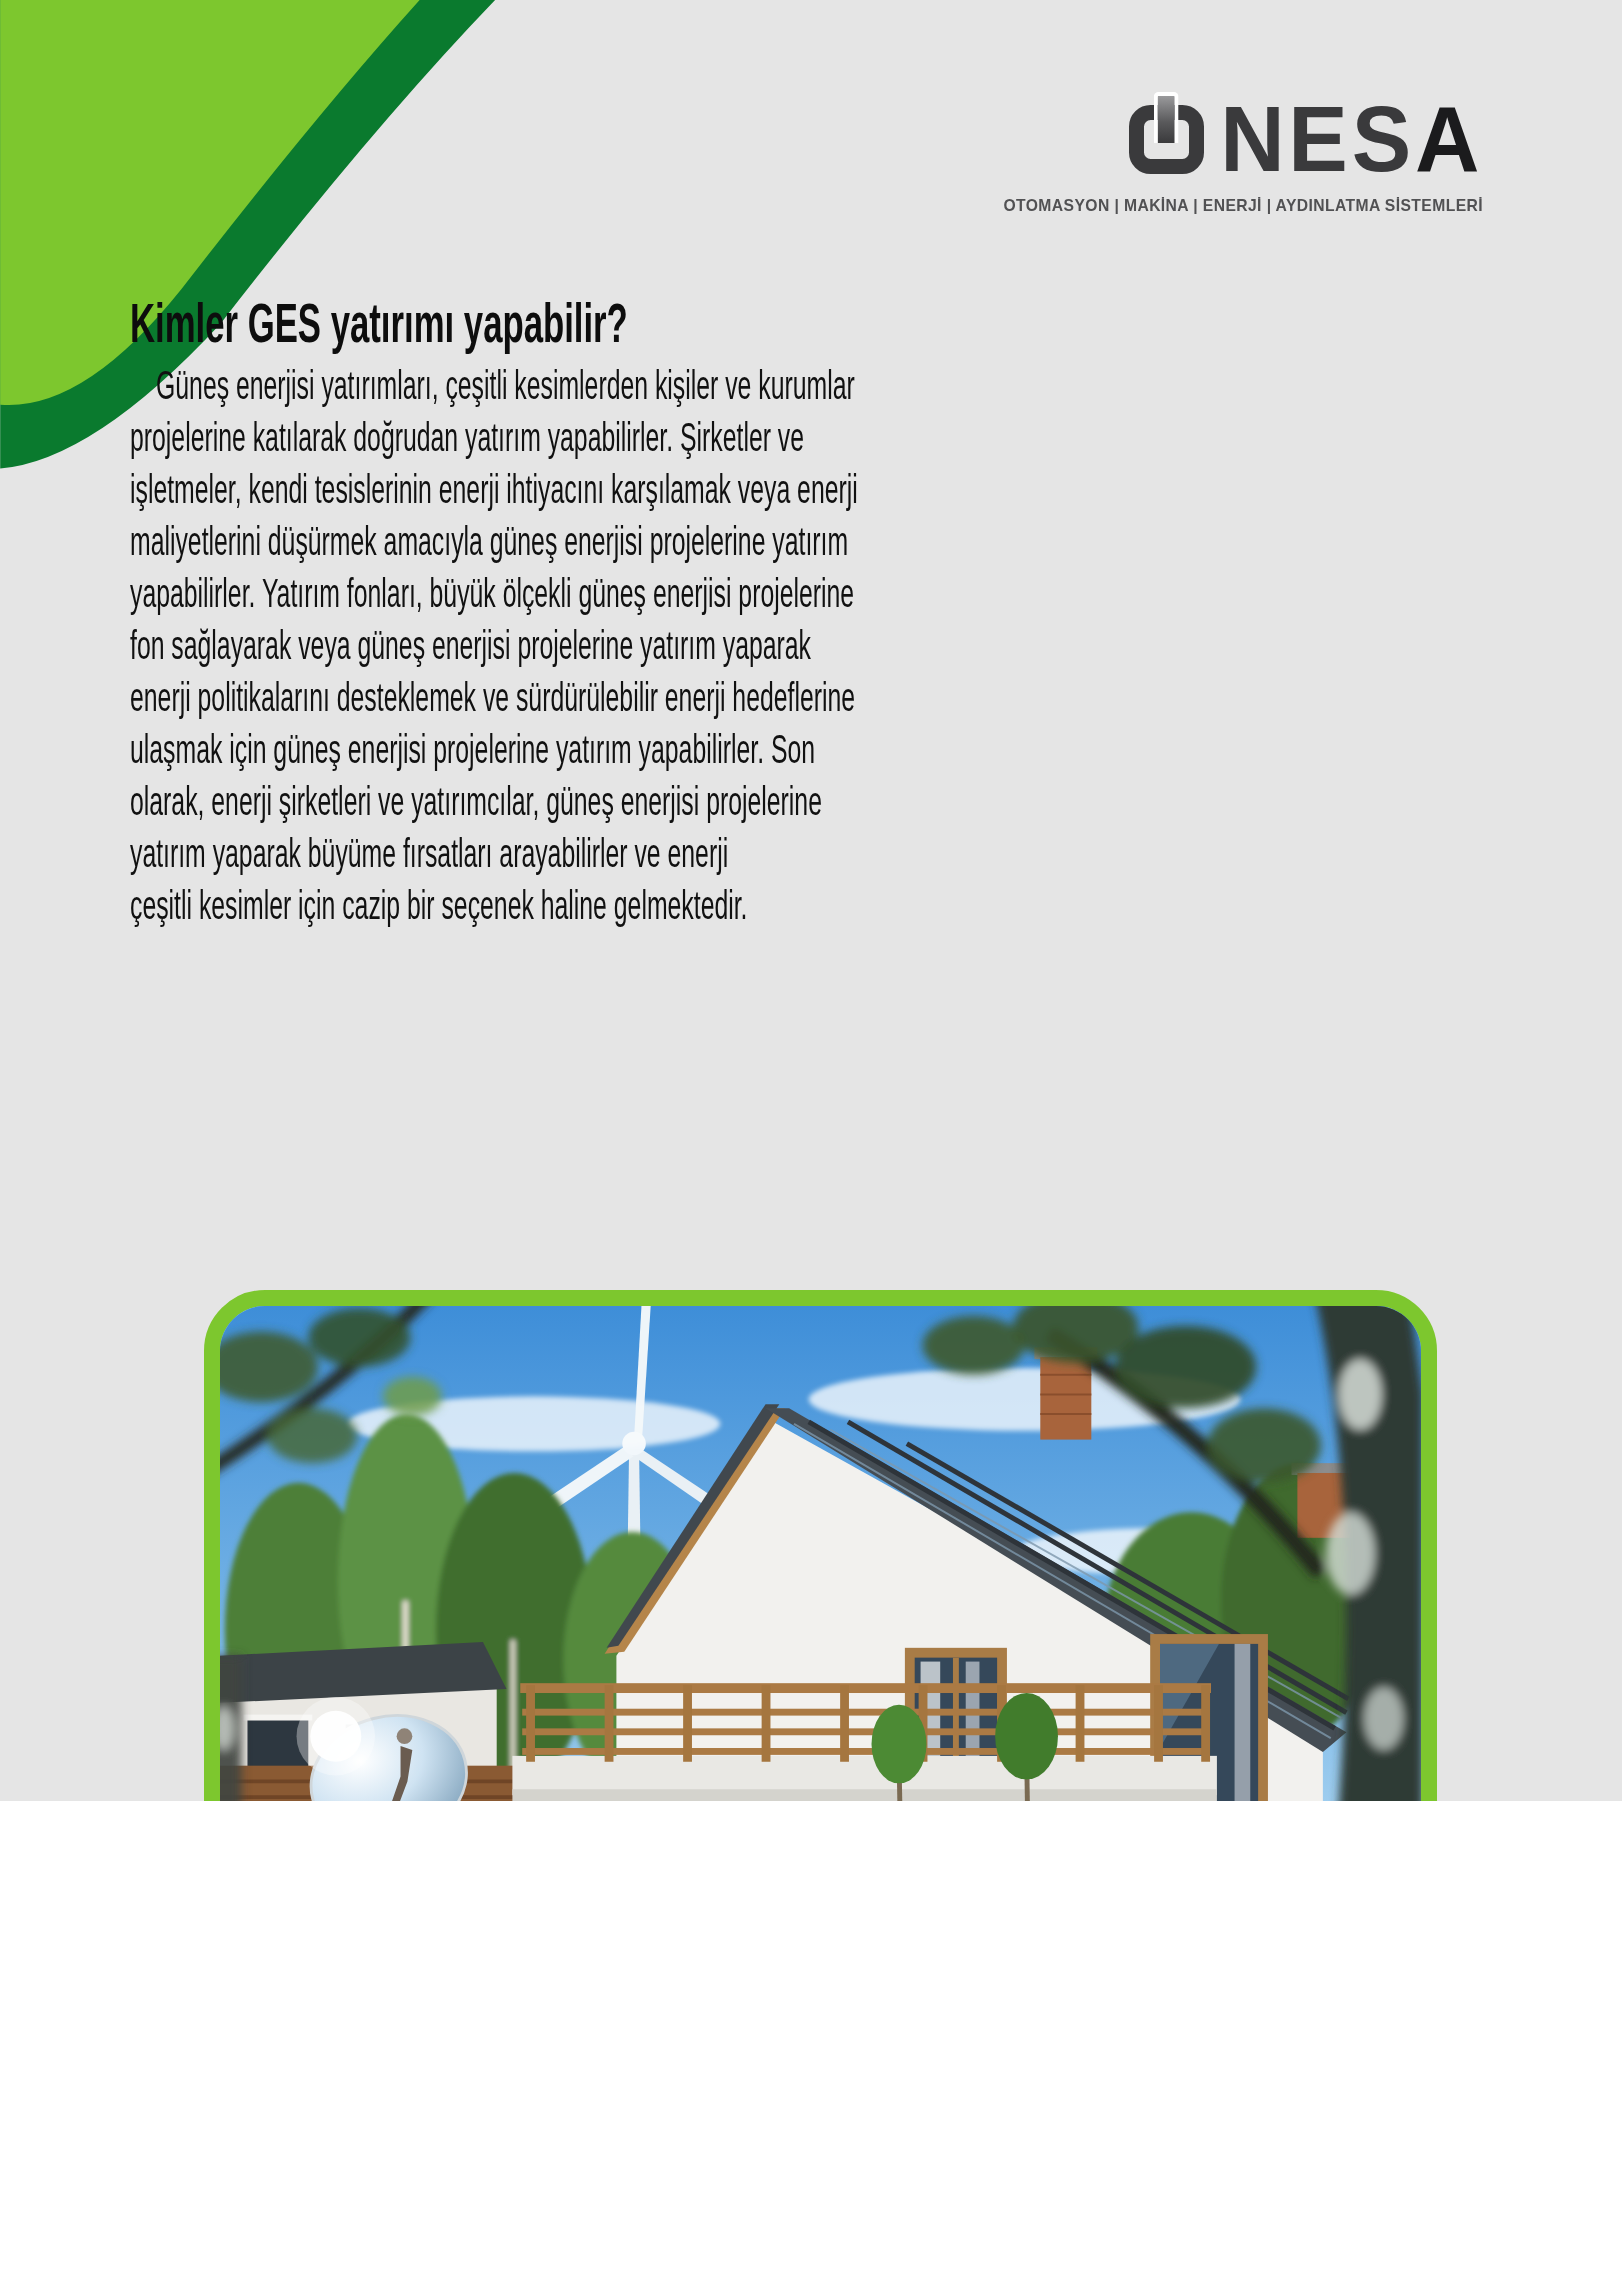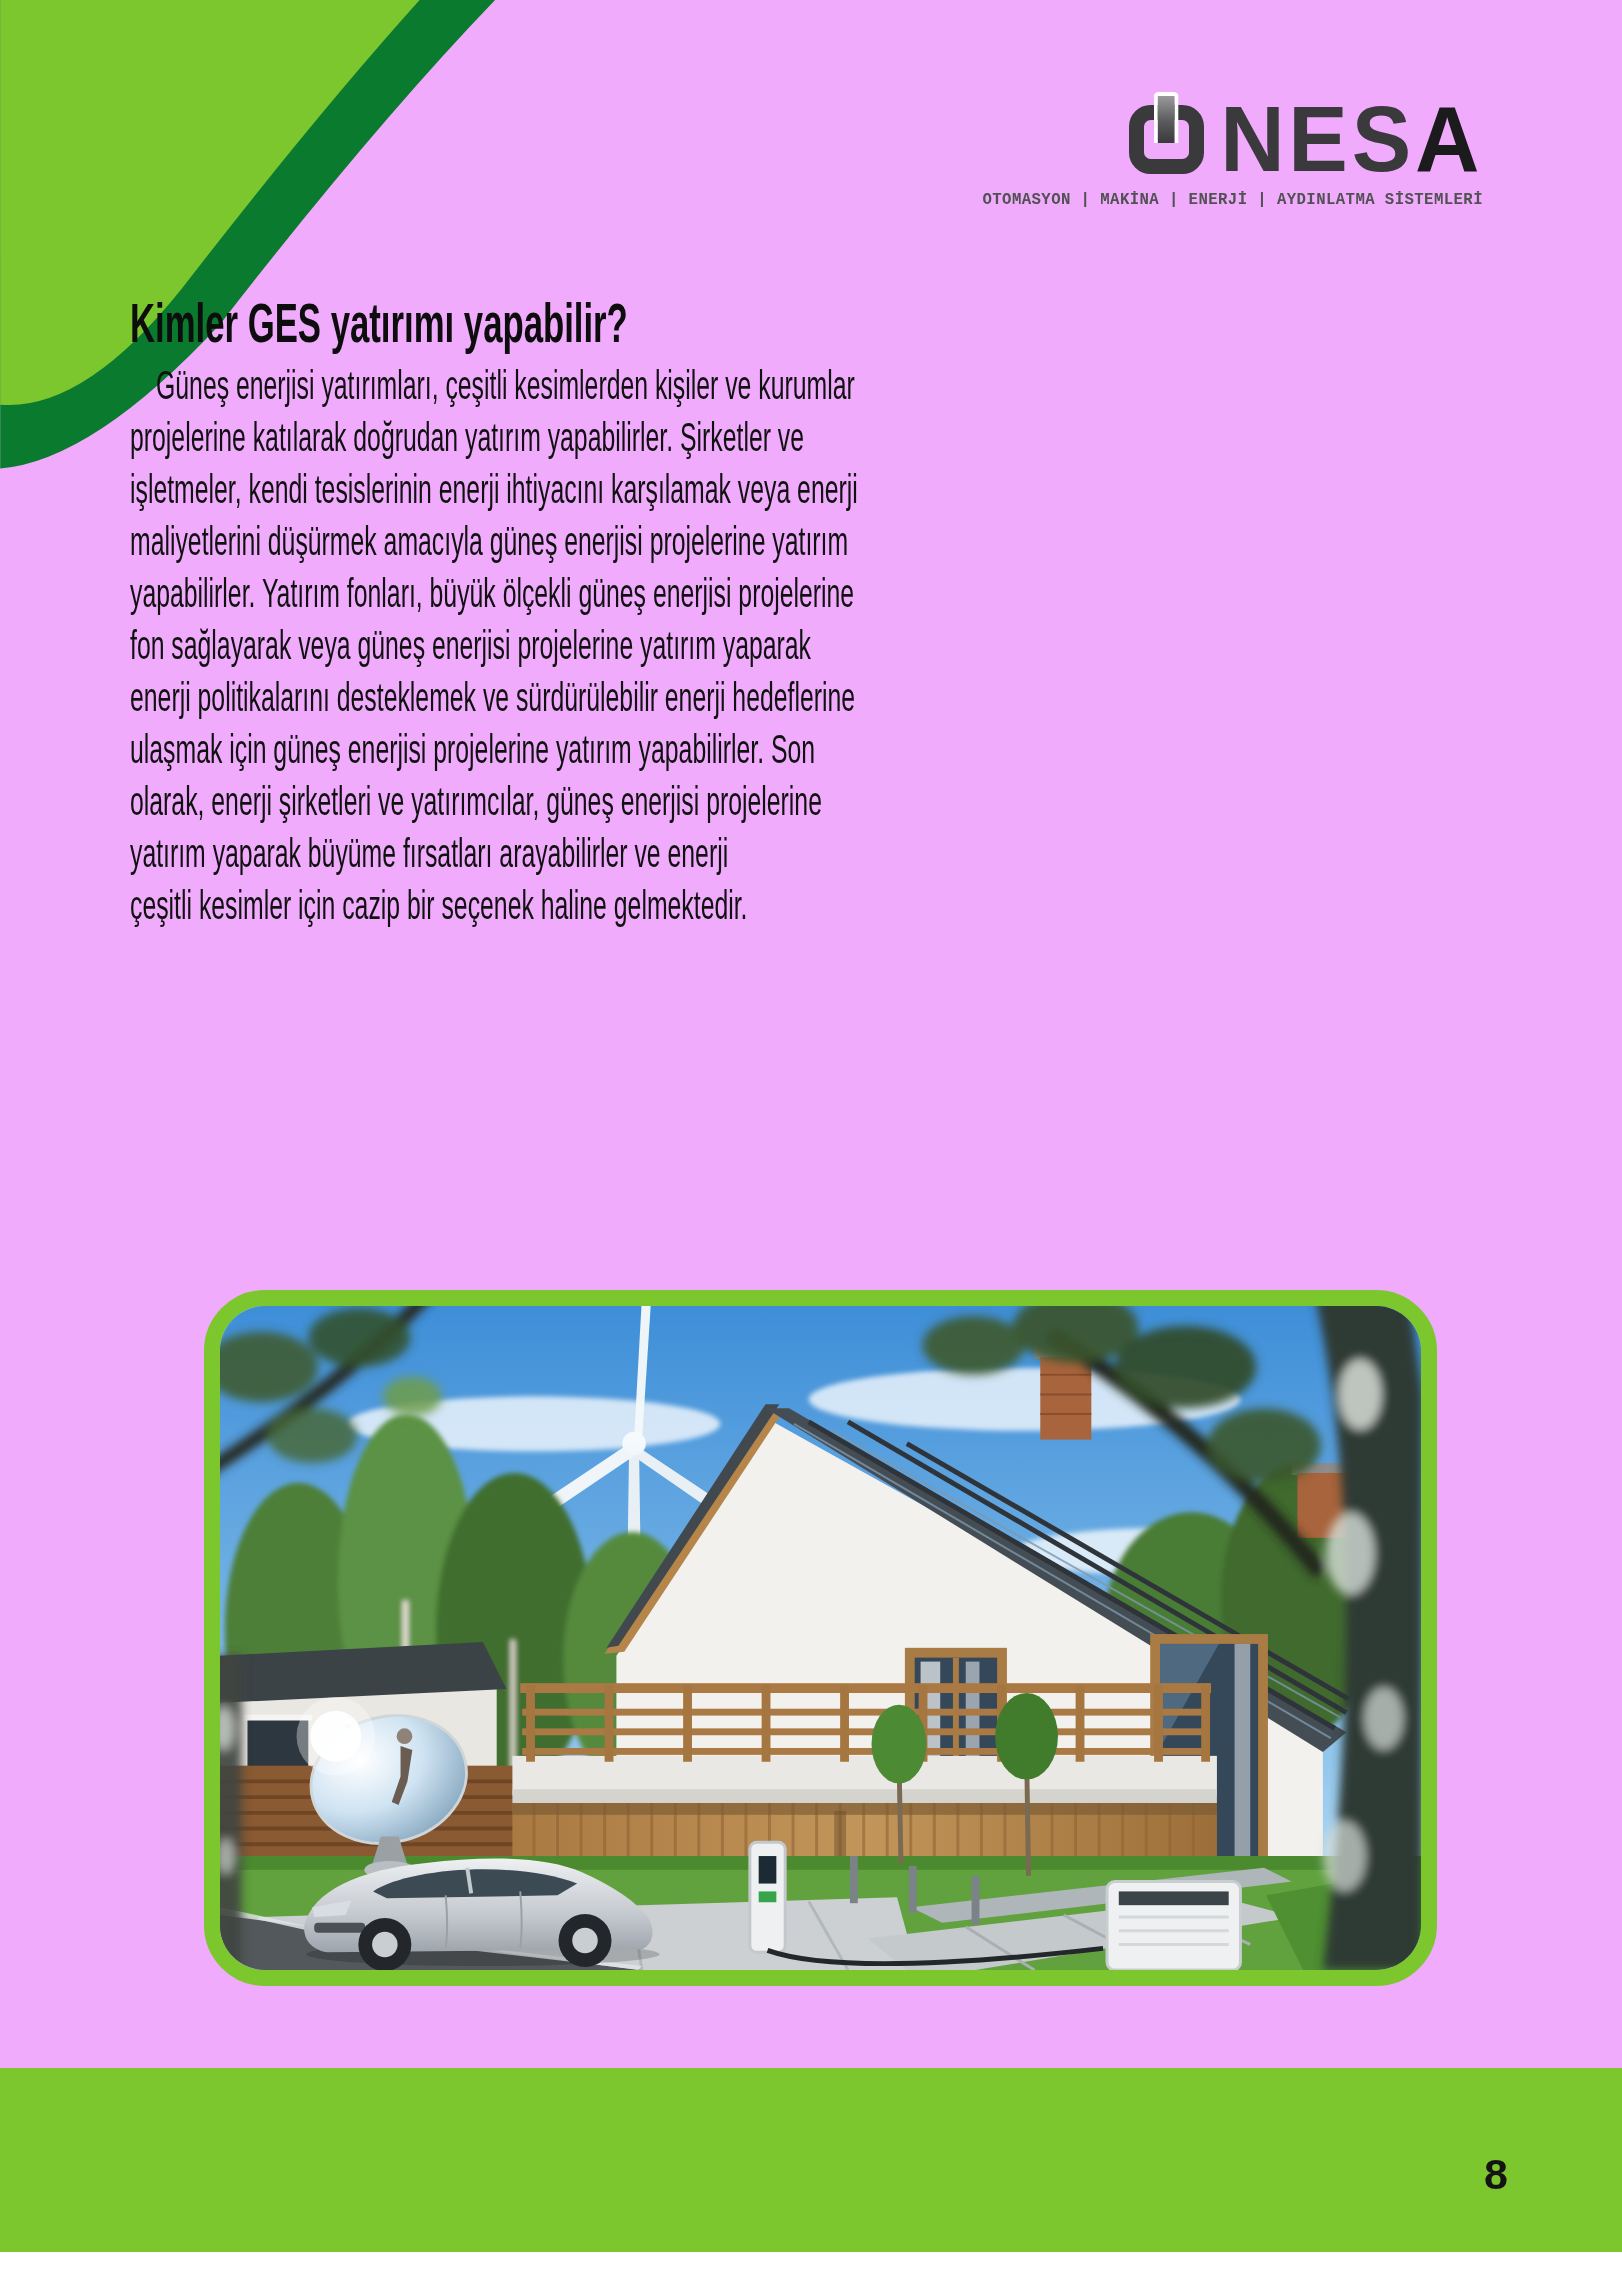--- a/index.html
+++ b/index.html
@@ -1,17 +1,17 @@
 <!DOCTYPE html>
 <html><head>
 <meta charset="utf-8">
 <style>
   html,body{margin:0;padding:0;background:#ffffff;}
   .page{
-    position:relative; width:1622px; height:2252px; background:#f0abfc;
+    position:relative; width:1622px; height:1801px; background:#e5e5e5;
     overflow:hidden; font-family:"Liberation Sans", sans-serif; color:#101010;
   }
   
   .swoosh{position:absolute; left:0; top:0; width:510px; height:490px;}
   
   .logo{position:absolute; top:104px; right:139px; text-align:right;}
   .brand-row{display:flex; align-items:flex-end; justify-content:flex-end;}
   .power{
     position:relative; width:45px; height:39px; border:15.7px solid #3a3a3c;
     border-radius:21.6px; margin-right:7.8px; margin-bottom:2px;
@@ -23,22 +23,22 @@
     border-radius:4.9px 4.9px 0 0;
     background:linear-gradient(180deg,#9a9a9c 0%, #5a5a5c 55%, #3a3a3c 100%);
   }
   .brand-text{
     font-size:92px; line-height:0.78; font-weight:bold; color:#3a3a3c;
     letter-spacing:3.9px; display:inline-block; transform:scaleX(.97);
     transform-origin:100% 100%;
   }
   .brand-text .suffix{color:#1b1b1d;}
   .tagline{
-    margin-top:15px; font-size:15.7px; color:#515153; letter-spacing:0.4px;
-    white-space:nowrap; font-weight:bold;font-family:Liberation Mono, monospace;
+    margin-top:21px; font-size:15.7px; color:#515153; letter-spacing:0.4px;
+    white-space:nowrap; font-weight:bold;
   }
   
   .heading{
     position:absolute; left:130px; top:290px; font-size:56px; font-weight:bold;
     color:#0d0d0d; white-space:nowrap;
   }
   .cond{display:inline-block; transform:scaleX(.62); transform-origin:0 50%; white-space:nowrap;}
   .article-body{position:absolute; left:130px; top:359px;}
   .bline{height:52px; line-height:52px; font-size:40px; color:#111111; white-space:nowrap;}
   .bline.indent{padding-left:25.5px;}

